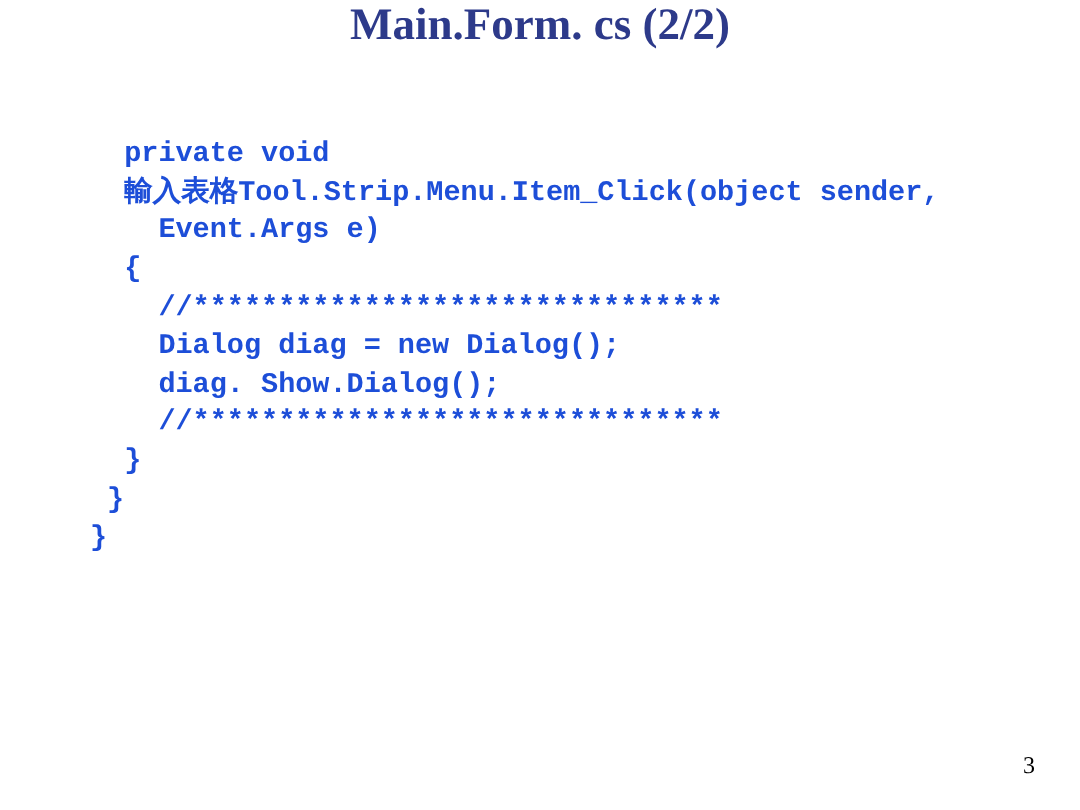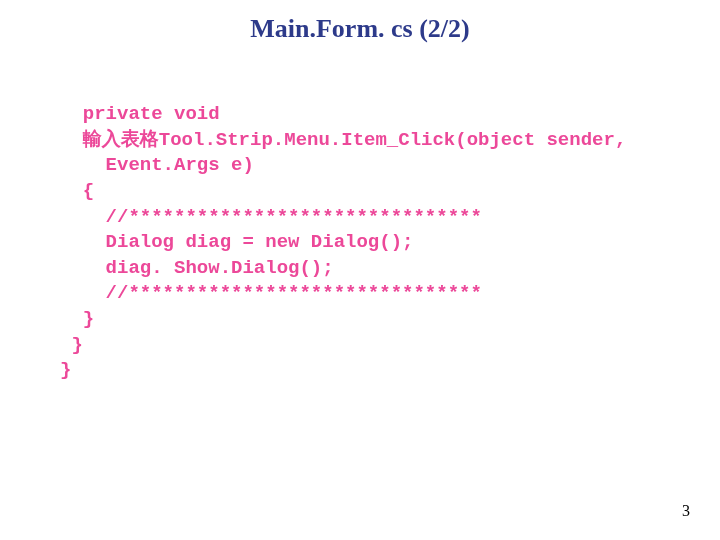--- a/index.html
+++ b/index.html
@@ -15,35 +15,34 @@
   .slide {
     width: 720px;
     height: 540px;
     position: relative;
     box-sizing: border-box;
   }
   .title {
     text-align: center;
     color: #2d3a8a;
     font-weight: bold;
-    font-size: 26px;
-    padding-top: 14px;
+    font-size: 30px;
     padding-bottom: 10px;
     font-family: "Times New Roman", serif;
   }
   .code-block {
     font-family: "Courier New", monospace;
     font-weight: bold;
     font-size: 19px;
     line-height: 1.35;
-    color: #ec4899;
+    color: #1d4ed8;
     white-space: pre;
     position: absolute;
     left: 60px;
-    top: 102px;
+    top: 90px;
   }
   .page-num {
     position: absolute;
     right: 30px;
     bottom: 20px;
     font-family: "Times New Roman", serif;
     font-size: 16px;
     color: #000;
   }
 </style>

